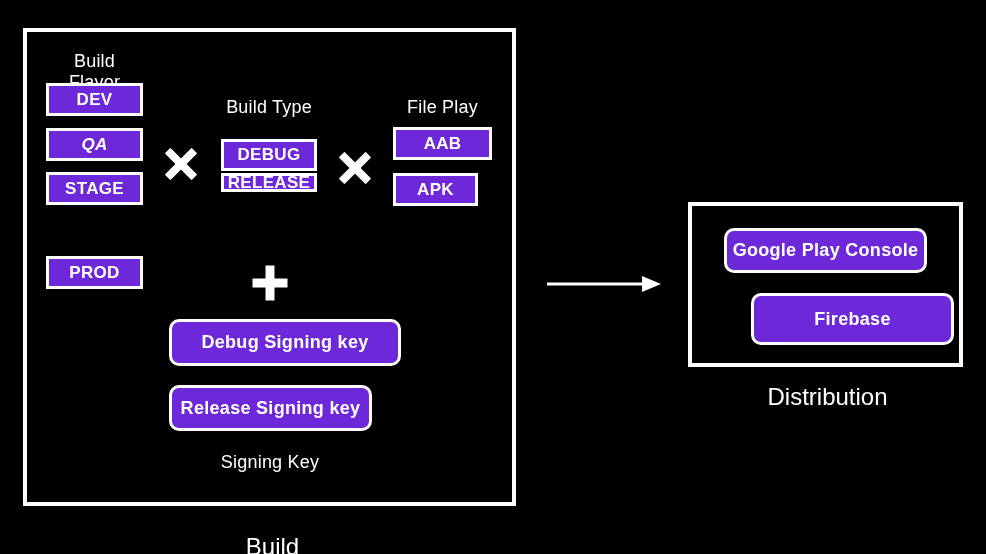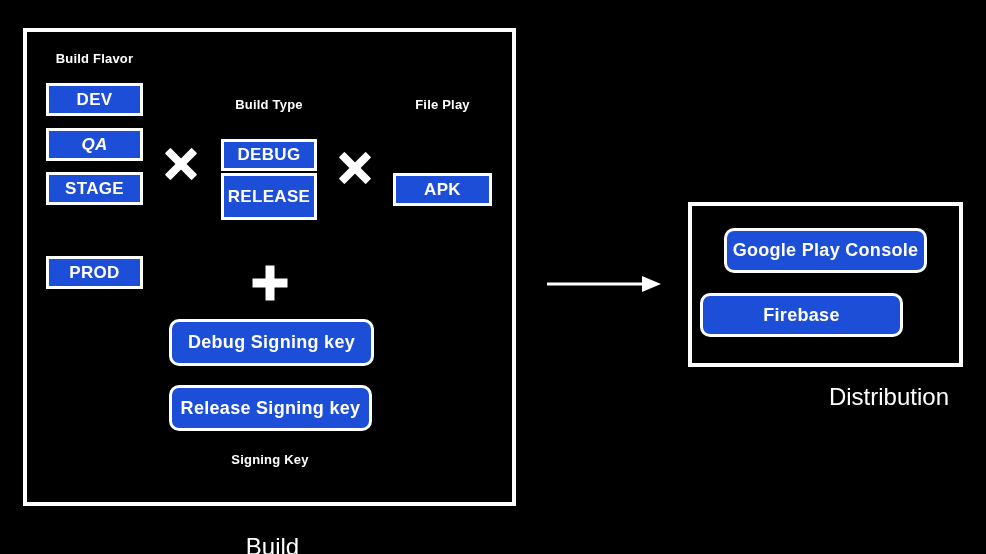--- a/index.html
+++ b/index.html
@@ -14,35 +14,35 @@
     overflow: hidden;
   }
   .group-box {
     position: absolute;
     border: 4px solid #fff;
     background: #000;
   }
   .item-box {
     position: absolute;
     border: 3px solid #fff;
-    background: #1d4ed8;
+    background: #6d28d9;
     display: flex;
     align-items: center;
     justify-content: center;
     font-weight: 700;
     font-size: 17px;
     letter-spacing: 0.3px;
     white-space: nowrap;
   }
   .item-box.wide { font-size: 18px; border-radius: 10px; }
   .sec-label {
     position: absolute;
     text-align: center;
-    font-size: 13px;
-    font-weight: 700;
+    font-size: 18px;
+    font-weight: 400;
     letter-spacing: 0.2px;
   }
   .diagram-title {
     position: absolute;
     text-align: center;
     font-size: 24px;
     font-weight: 400;
   }
   .x-icon { position: absolute; width: 36px; height: 36px; }
   .x-icon::before, .x-icon::after {
@@ -76,38 +76,39 @@
   <div class="sec-label" style="left:46px; top:51px; width:97px;">Build Flavor</div>
   <div class="item-box" style="left:46px; top:83px; width:97px; height:33px;">DEV</div>
   <div class="item-box" style="left:46px; top:128px; width:97px; height:33px;font-style:italic;">QA</div>
   <div class="item-box" style="left:46px; top:172px; width:97px; height:33px;">STAGE</div>
   <div class="item-box" style="left:46px; top:216px; width:97px; height:33px;margin-top:40px;">PROD</div>
 
   <div class="x-icon" style="left:163px; top:146px;"></div>
 
   <div class="sec-label" style="left:221px; top:97px; width:96px;">Build Type</div>
   <div class="item-box" style="left:221px; top:129px; width:96px; height:32px;margin-top:10px;">DEBUG</div>
-  <div class="item-box" style="left:221px; top:173px; width:96px; height:47px;">RELEASE</div>
+  <div class="item-box" style="left:221px; top:173px; width:96px; height:19px;">RELEASE</div>
 
   <div class="x-icon" style="left:337px; top:150px;"></div>
 
   <div class="sec-label" style="left:393px; top:97px; width:99px;">File Play</div>
-  <div class="item-box" style="left:393px; top:173px; width:99px; height:33px;">APK</div>
+  <div class="item-box" style="left:393px; top:127px; width:99px; height:33px;">AAB</div>
+  <div class="item-box" style="left:393px; top:173px; width:85px; height:33px;">APK</div>
 
   <div class="plus-icon" style="left:252px; top:265px;"></div>
 
-  <div class="item-box wide" style="left:169px; top:319px; width:205px; height:47px;">Debug Signing key</div>
+  <div class="item-box wide" style="left:169px; top:319px; width:232px; height:47px;">Debug Signing key</div>
   <div class="item-box wide" style="left:169px; top:385px; width:203px; height:46px;">Release Signing key</div>
   <div class="sec-label" style="left:170px; top:452px; width:200px;">Signing Key</div>
 
   <div class="diagram-title" style="left:26px; top:521px; width:493px;margin-top:12px;">Build</div>
 
   <svg class="arrow" style="left:546px; top:272px;" width="118" height="24" viewBox="0 0 118 24">
     <line x1="1" y1="12" x2="99" y2="12" stroke="#ffffff" stroke-width="3"></line>
     <polygon points="96,4 115,12 96,20" fill="#ffffff"></polygon>
   </svg>
 
   <div class="group-box" style="left:688px; top:202px; width:275px; height:165px;"></div>
   <div class="item-box wide" style="left:724px; top:228px; width:203px; height:45px;">Google Play Console</div>
-  <div class="item-box wide" style="left:700px; top:293px; width:203px; height:44px;">Firebase</div>
-  <div class="diagram-title" style="left:674px; top:383px; width:275px;text-align:right;">Distribution</div>
+  <div class="item-box wide" style="left:751px; top:293px; width:203px; height:52px;">Firebase</div>
+  <div class="diagram-title" style="left:690px; top:383px; width:275px;">Distribution</div>
 
 </div>
 
 </body></html>

